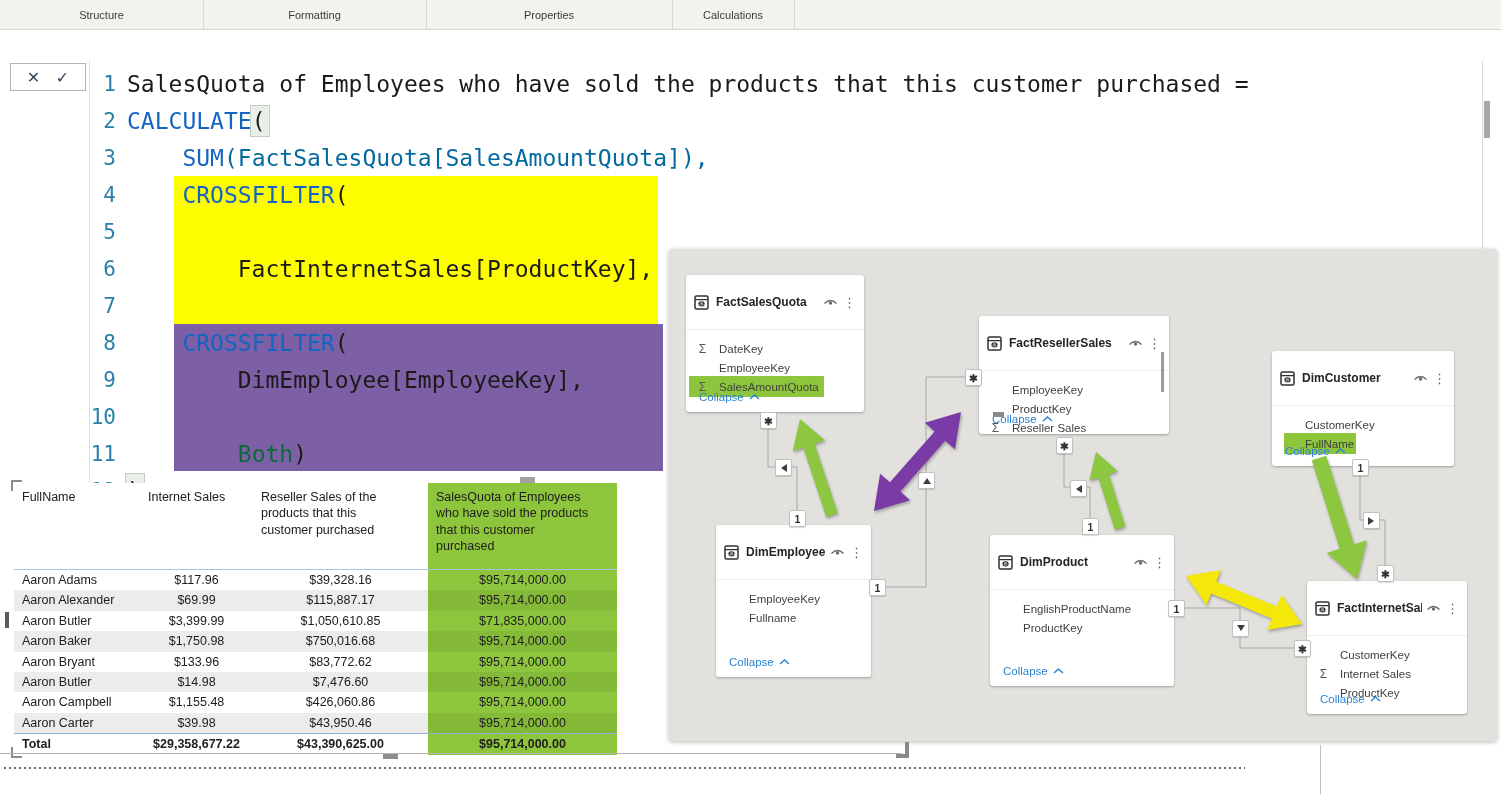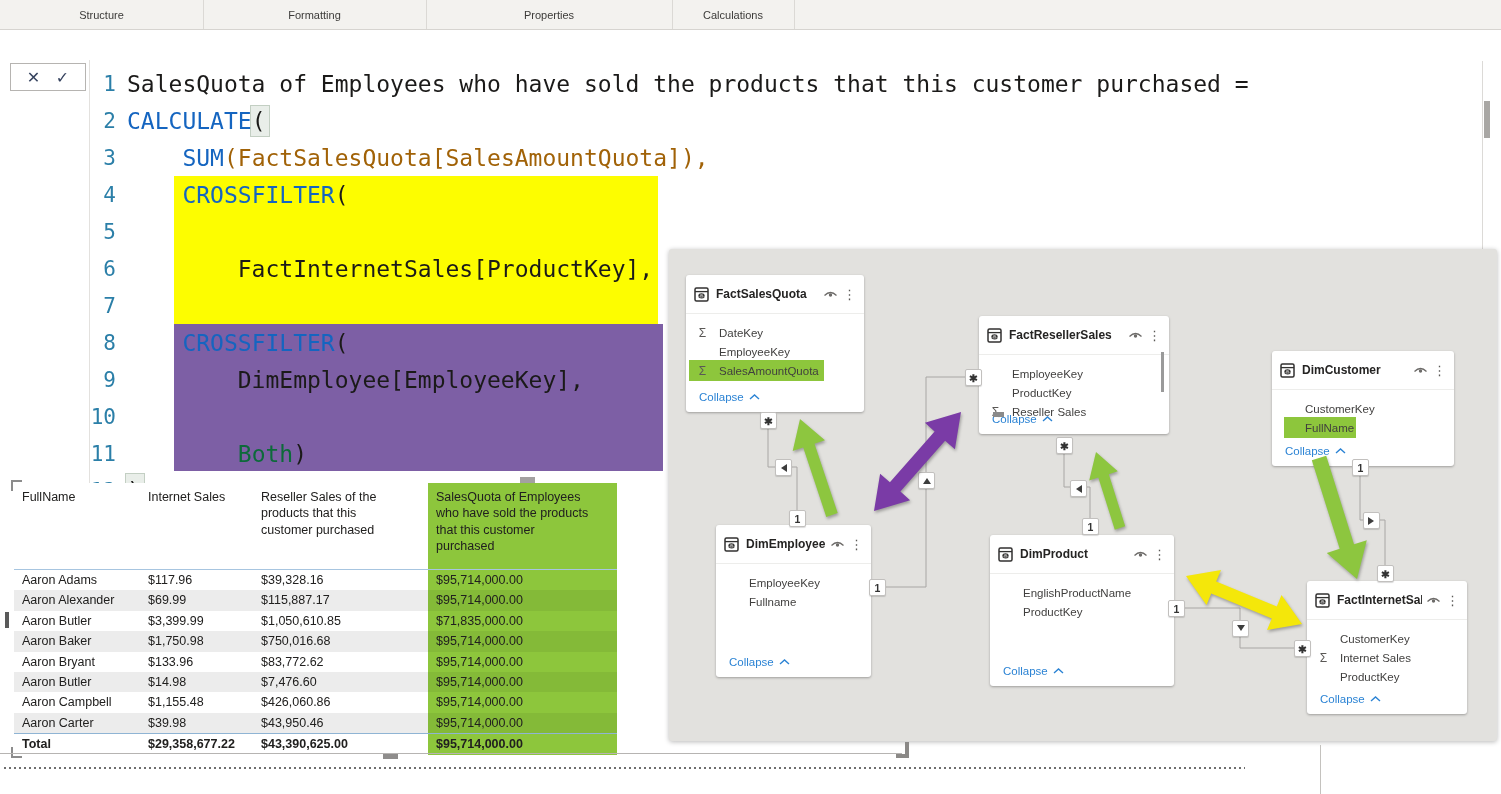--- a/index.html
+++ b/index.html
@@ -35,21 +35,21 @@
   .sb-thumb{position:absolute;left:1484px;top:71px;width:6px;height:37px;background:#a9a7a4;z-index:2}
 
   
   #table-visual{position:absolute;left:14px;top:483px;width:603px;background:#fff;z-index:3}
   #table-visual table{border-collapse:collapse;table-layout:fixed;width:603px;font-size:12.5px;color:#21201f}
   #table-visual th{font-weight:400;text-align:left;vertical-align:top;padding:6px 8px 4px 8px;
                    line-height:1.3;border-bottom:1px solid #a7c5e0;height:76px}
   #table-visual th .wrap3{display:block;max-width:125px}
   #table-visual th .wrap4{display:block;max-width:155px}
   #table-visual td{padding:0 8px;height:20.4px;line-height:20.4px;white-space:nowrap;overflow:hidden}
-  #table-visual td.r{text-align:left}
+  #table-visual td.r{text-align:center}
   #table-visual tr.alt td{background:#ececec}
   #table-visual td.g{background:#8dc63c}
   #table-visual tr.alt td.g{background:#84ba38}
   #table-visual tr.total td{font-weight:bold;border-top:1px solid #8fb4d4;height:21px;line-height:21px}
   #table-visual tr.total td.g{background:#8dc63c}
   #table-visual th.g{background:#8dc63c}
 
   
   .adorn{position:absolute;z-index:6}
   .sel-tl{left:11px;top:480px;width:9px;height:9px;border-left:2px solid #8c8c8c;border-top:2px solid #8c8c8c}
@@ -63,21 +63,21 @@
           background:repeating-linear-gradient(90deg,#6e6e6e 0 2px,transparent 2px 5px)}
   .vline-br{left:1320px;top:745px;width:1px;height:49px;background:#c4c2be}
 
   
   #diagram-panel{position:absolute;left:669px;top:249px;width:828px;height:492px;background:#e2e1de;
                  border-radius:3px;box-shadow:0 1px 5px rgba(0,0,0,.28);z-index:5}
   #rel-svg,#arrow-svg{position:absolute;left:0;top:0;width:828px;height:492px}
   #rel-svg{z-index:1}
   #arrow-svg{z-index:4;filter:drop-shadow(1px 2px 1.5px rgba(0,0,0,.3));pointer-events:none}
   .card{position:absolute;background:#fff;border-radius:3px;box-shadow:0 1px 2.5px rgba(0,0,0,.3);z-index:2}
-  .card-h{height:30px;display:flex;align-items:center;padding:4px 8px;border-bottom:1px solid #ededeb}
+  .card-h{height:30px;display:flex;align-items:center;padding:12px 8px;border-bottom:1px solid #ededeb}
   .card-name{font-size:12px;font-weight:bold;color:#252423;margin-left:7px;flex:1;
              white-space:nowrap;overflow:hidden}
   .dots{font-size:13px;color:#5a5856;margin-left:5px;line-height:1}
   .eye{margin-left:4px;flex:none}
   .fields{position:relative;padding-top:9px}
   .field{position:relative;height:19px;display:flex;align-items:center}
   .field .ic{width:33px;display:flex;justify-content:center;font-size:12px;color:#5a5856;z-index:1}
   .field .lb{font-size:11.5px;color:#403f3e;z-index:1;white-space:nowrap}
   .hlbar{position:absolute;top:-1px;bottom:-1px;z-index:0}
   .hlbar.full{left:3px;right:40px}
@@ -124,21 +124,21 @@
     <span>✓</span>
   </div>
   <div class="gutter-line"></div>
   <div class="hl-rect" id="hl-yellow" style="background: rgb(253, 253, 0);"></div>
   <div class="hl-rect" id="hl-purple" style="background: rgb(125, 95, 165);"></div>
   <div class="paren-box" id="pb1" style="background: rgb(233, 238, 233);"></div>
   <div class="paren-box" id="pb2" style="background: rgb(233, 238, 233);"></div>
   <div id="code-layer">
       <div class="code-line" style="top: 35px;"><span class="ln" style="color: rgb(43, 127, 168);">1</span><span class="ct"><span style="color: rgb(27, 26, 25);">SalesQuota of Employees who have sold the products that this customer purchased =</span></span></div>
       <div class="code-line" style="top: 72px;"><span class="ln" style="color: rgb(43, 127, 168);">2</span><span class="ct"><span style="color: rgb(21, 101, 192);">CALCULATE</span><span style="color: rgb(27, 26, 25);">(</span></span></div>
-      <div class="code-line" style="top: 109px;"><span class="ln" style="color: rgb(43, 127, 168);">3</span><span class="ct"><span style="color: rgb(27, 26, 25);">    </span><span style="color: rgb(21, 101, 192);">SUM</span><span style="color: #a16207; margin-top: 12px;">(FactSalesQuota[SalesAmountQuota]),</span></span></div>
+      <div class="code-line" style="top: 109px;"><span class="ln" style="color: rgb(43, 127, 168);">3</span><span class="ct"><span style="color: rgb(27, 26, 25);">    </span><span style="color: rgb(21, 101, 192);">SUM</span><span style="color: #0369a1; margin-top: 12px;">(FactSalesQuota[SalesAmountQuota]),</span></span></div>
       <div class="code-line" style="top: 146px;"><span class="ln" style="color: rgb(43, 127, 168);">4</span><span class="ct"><span style="color: rgb(27, 26, 25);">    </span><span style="color: rgb(21, 101, 192);">CROSSFILTER</span><span style="color: rgb(27, 26, 25);">(</span></span></div>
       <div class="code-line" style="top: 183px;"><span class="ln" style="color: rgb(43, 127, 168);">5</span></div>
       <div class="code-line" style="top: 220px;"><span class="ln" style="color: rgb(43, 127, 168);">6</span><span class="ct"><span style="color: rgb(27, 26, 25);">        FactInternetSales[ProductKey],</span></span></div>
       <div class="code-line" style="top: 257px;"><span class="ln" style="color: rgb(43, 127, 168);">7</span></div>
       <div class="code-line" style="top: 294px;"><span class="ln" style="color: rgb(43, 127, 168);">8</span><span class="ct"><span style="color: rgb(27, 26, 25);">    </span><span style="color: rgb(21, 101, 192);">CROSSFILTER</span><span style="color: rgb(27, 26, 25);">(</span></span></div>
       <div class="code-line" style="top: 331px;"><span class="ln" style="color: rgb(43, 127, 168);">9</span><span class="ct"><span style="color: rgb(27, 26, 25);">        DimEmployee[EmployeeKey],</span></span></div>
       <div class="code-line" style="top: 368px;"><span class="ln" style="color: rgb(43, 127, 168);">10</span></div>
       <div class="code-line" style="top: 405px;"><span class="ln" style="color: rgb(43, 127, 168);">11</span><span class="ct"><span style="color: rgb(27, 26, 25);">        </span><span style="color: rgb(12, 106, 58);">Both</span><span style="color: rgb(27, 26, 25);">)</span></span></div>
       <div class="code-line" style="top: 442px;"><span class="ln" style="color: rgb(43, 127, 168);">12</span><span class="ct"><span style="color: rgb(27, 26, 25);">)</span></span></div>
     </div>

